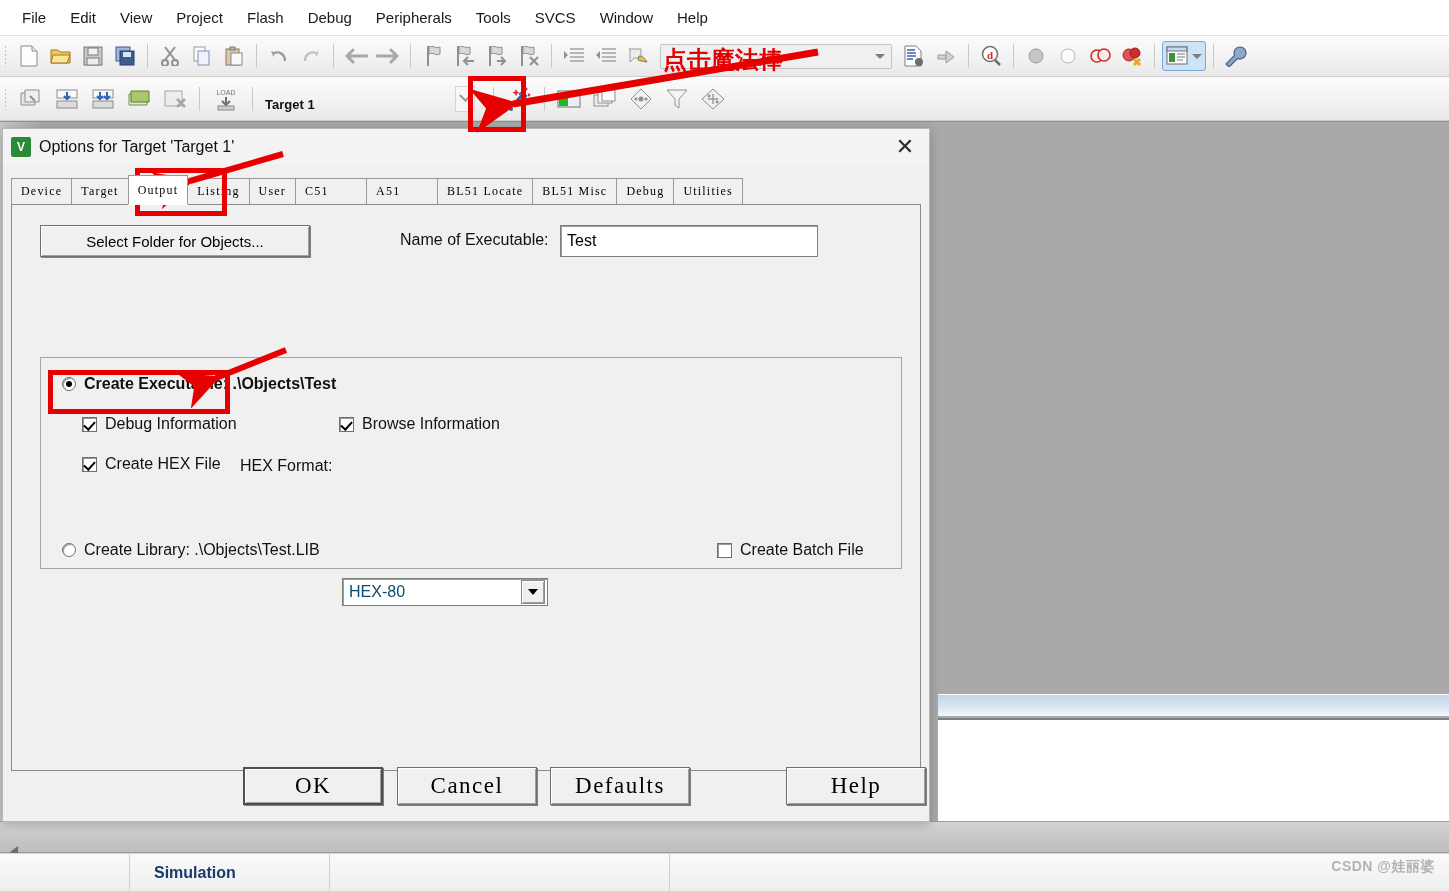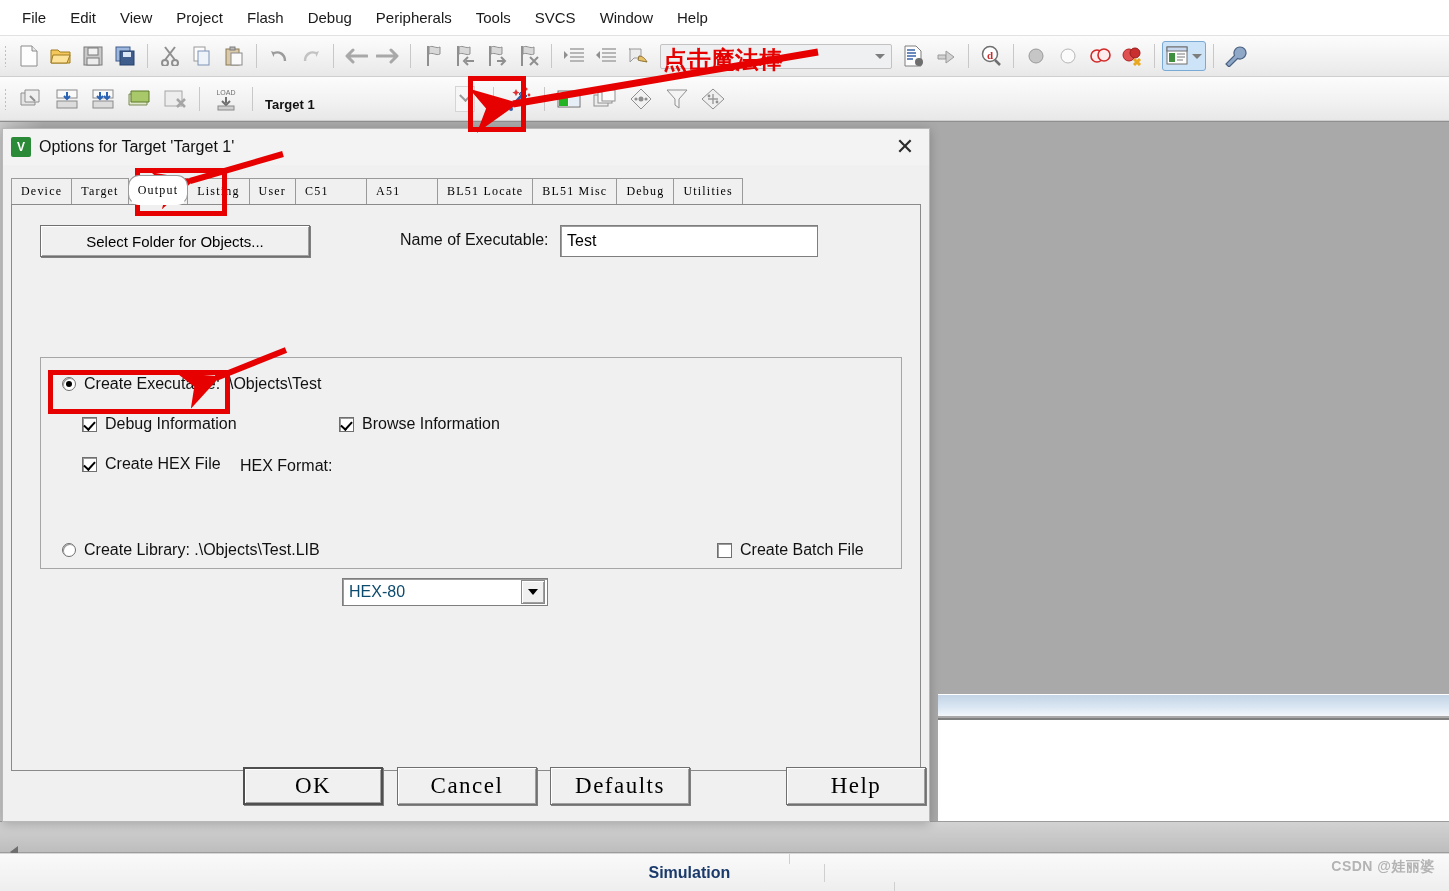--- a/index.html
+++ b/index.html
@@ -90,21 +90,21 @@
     position: absolute; left: 4px; top: 842px; width: 20px; height: 20px;
     display: flex; align-items: center; justify-content: center;
   }
   .tri-left {
     width: 0; height: 0; border-top: 6px solid transparent;
     border-bottom: 6px solid transparent; border-right: 8px solid #6e6e6e;
   }
   .statusbar {
     position: absolute; left: 0; top: 853px; width: 1449px; height: 38px;
     background: linear-gradient(to bottom,#fafafa 0%,#eeeeee 100%);
-    border-top: 1px solid #d6d6d6; display: flex; align-items: center; flex-direction: column;
+    border-top: 1px solid #d6d6d6; display: flex; align-items: center;
   }
   .sb-cell { height: 38px; border-right: 1px solid #cfcfcf; display: flex; align-items: center; padding: 0 10px; }
   .sb-sim { font-size: 16px; color: #1a3a6b; font-weight: bold; padding-left: 14px; }
   .watermark {
     position: absolute; right: 14px; top: 858px;
     font-size: 14px; color: #b3b3b3; letter-spacing: .5px; font-weight: bold;
   }
 
   
   .dialog {
@@ -136,21 +136,21 @@
     border-bottom: 1px solid #8a8a8a;
   }
   .tab {
     height: 26px; padding: 0 9px; display: flex; align-items: center;
     font-family: "Liberation Serif", serif; font-size: 12px; color: #000;
     background: #f0f0f0; border: 1px solid #9a9a9a; border-bottom: none;
     margin-right: -1px; letter-spacing: 1.2px;
   }
   .tab.active {
     background: #ffffff; height: 30px; position: relative; z-index: 3;
-    border-bottom: 1px solid #ffffff; margin-bottom: -1px; border-radius: 11px;
+    border-bottom: 1px solid #ffffff; margin-bottom: -1px;
   }
   .tabpage {
     margin: 0 8px 8px 8px; height: 566px; background: #f0f0f0;
     border: 1px solid #8a8a8a; border-top: none; position: relative;
   }
 
   .btn-3d {
     background: #f0f0f0; border: 1px solid #707070;
     box-shadow: inset 1px 1px 0 #ffffff, inset -1px -1px 0 #a0a0a0, 1px 1px 0 #808080;
     display: flex; align-items: center; justify-content: center;
@@ -609,21 +609,21 @@
     <div class="tabpage">
 
       <div class="btn-3d select-folder-btn">Select Folder for Objects...</div>
 
       <div class="lbl-exe">Name of Executable:</div>
 
       <div class="exe-input">Test</div>
 
       <div class="groupbox"></div>
 
-      <div class="ctl-row" style="left:50px; top:170px;">
+      <div class="ctl-row" style="left:50px; top:170px;font-weight:bold;">
         <span class="radio on"></span>
         <span>Create Executable:  .\Objects\Test</span>
       </div>
 
       <div class="ctl-row" style="left:70px; top:210px;">
         <span class="cbox on"></span>
         <span>Debug Information</span>
       </div>
 
       <div class="ctl-row" style="left:327px; top:210px;justify-content:flex-end;">

